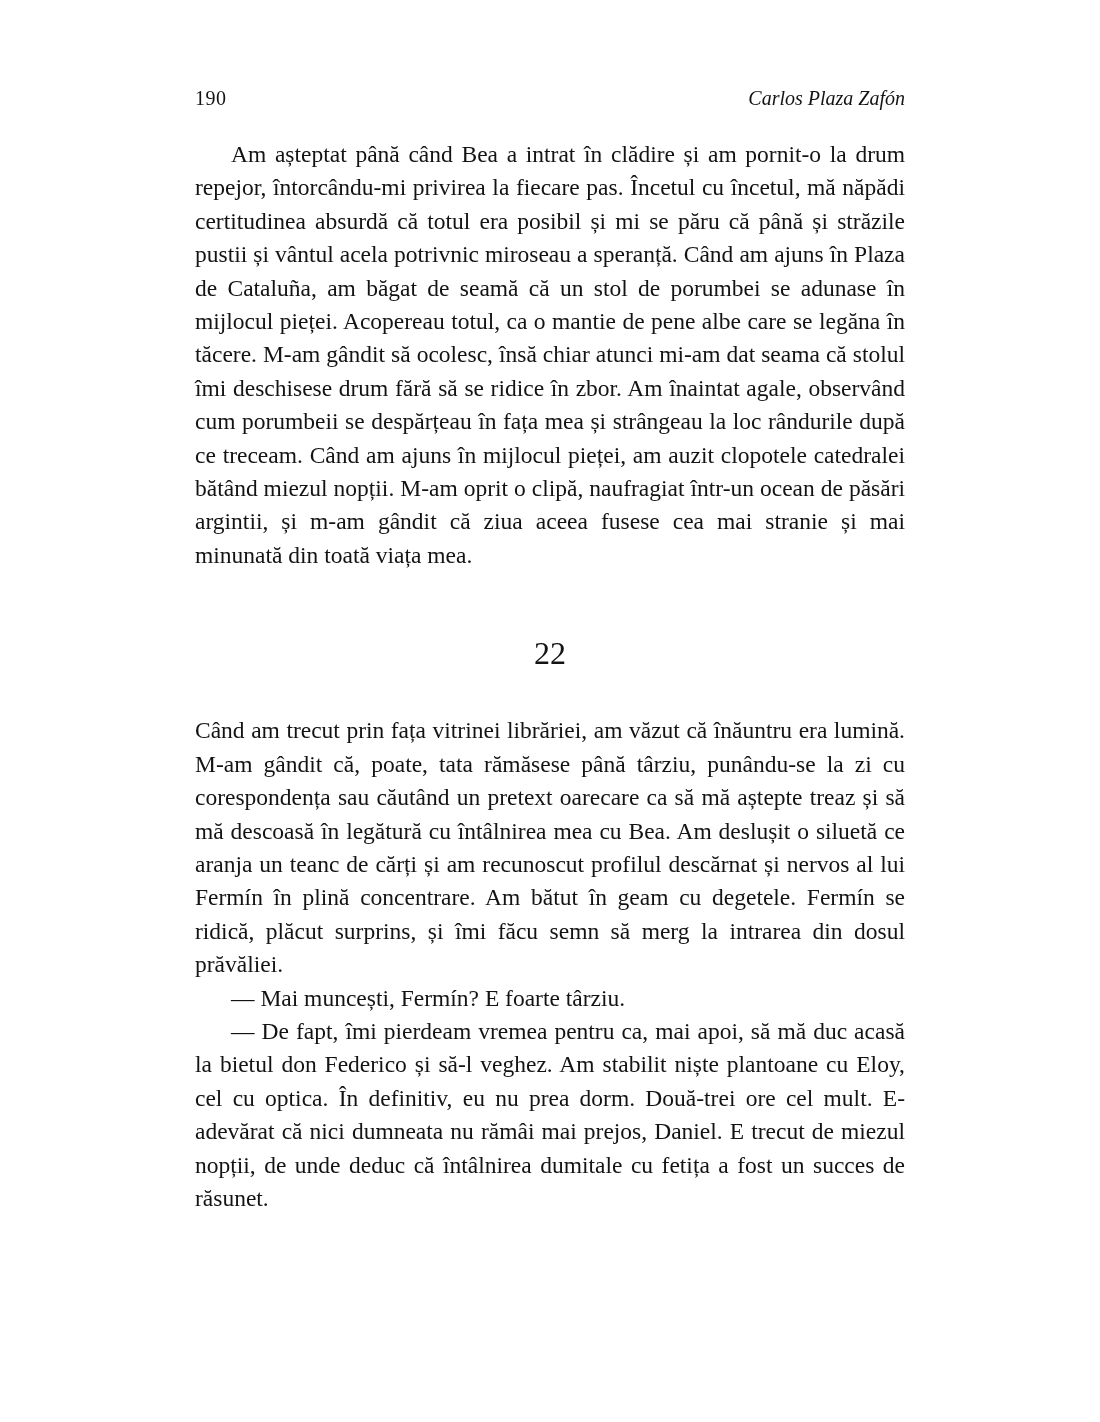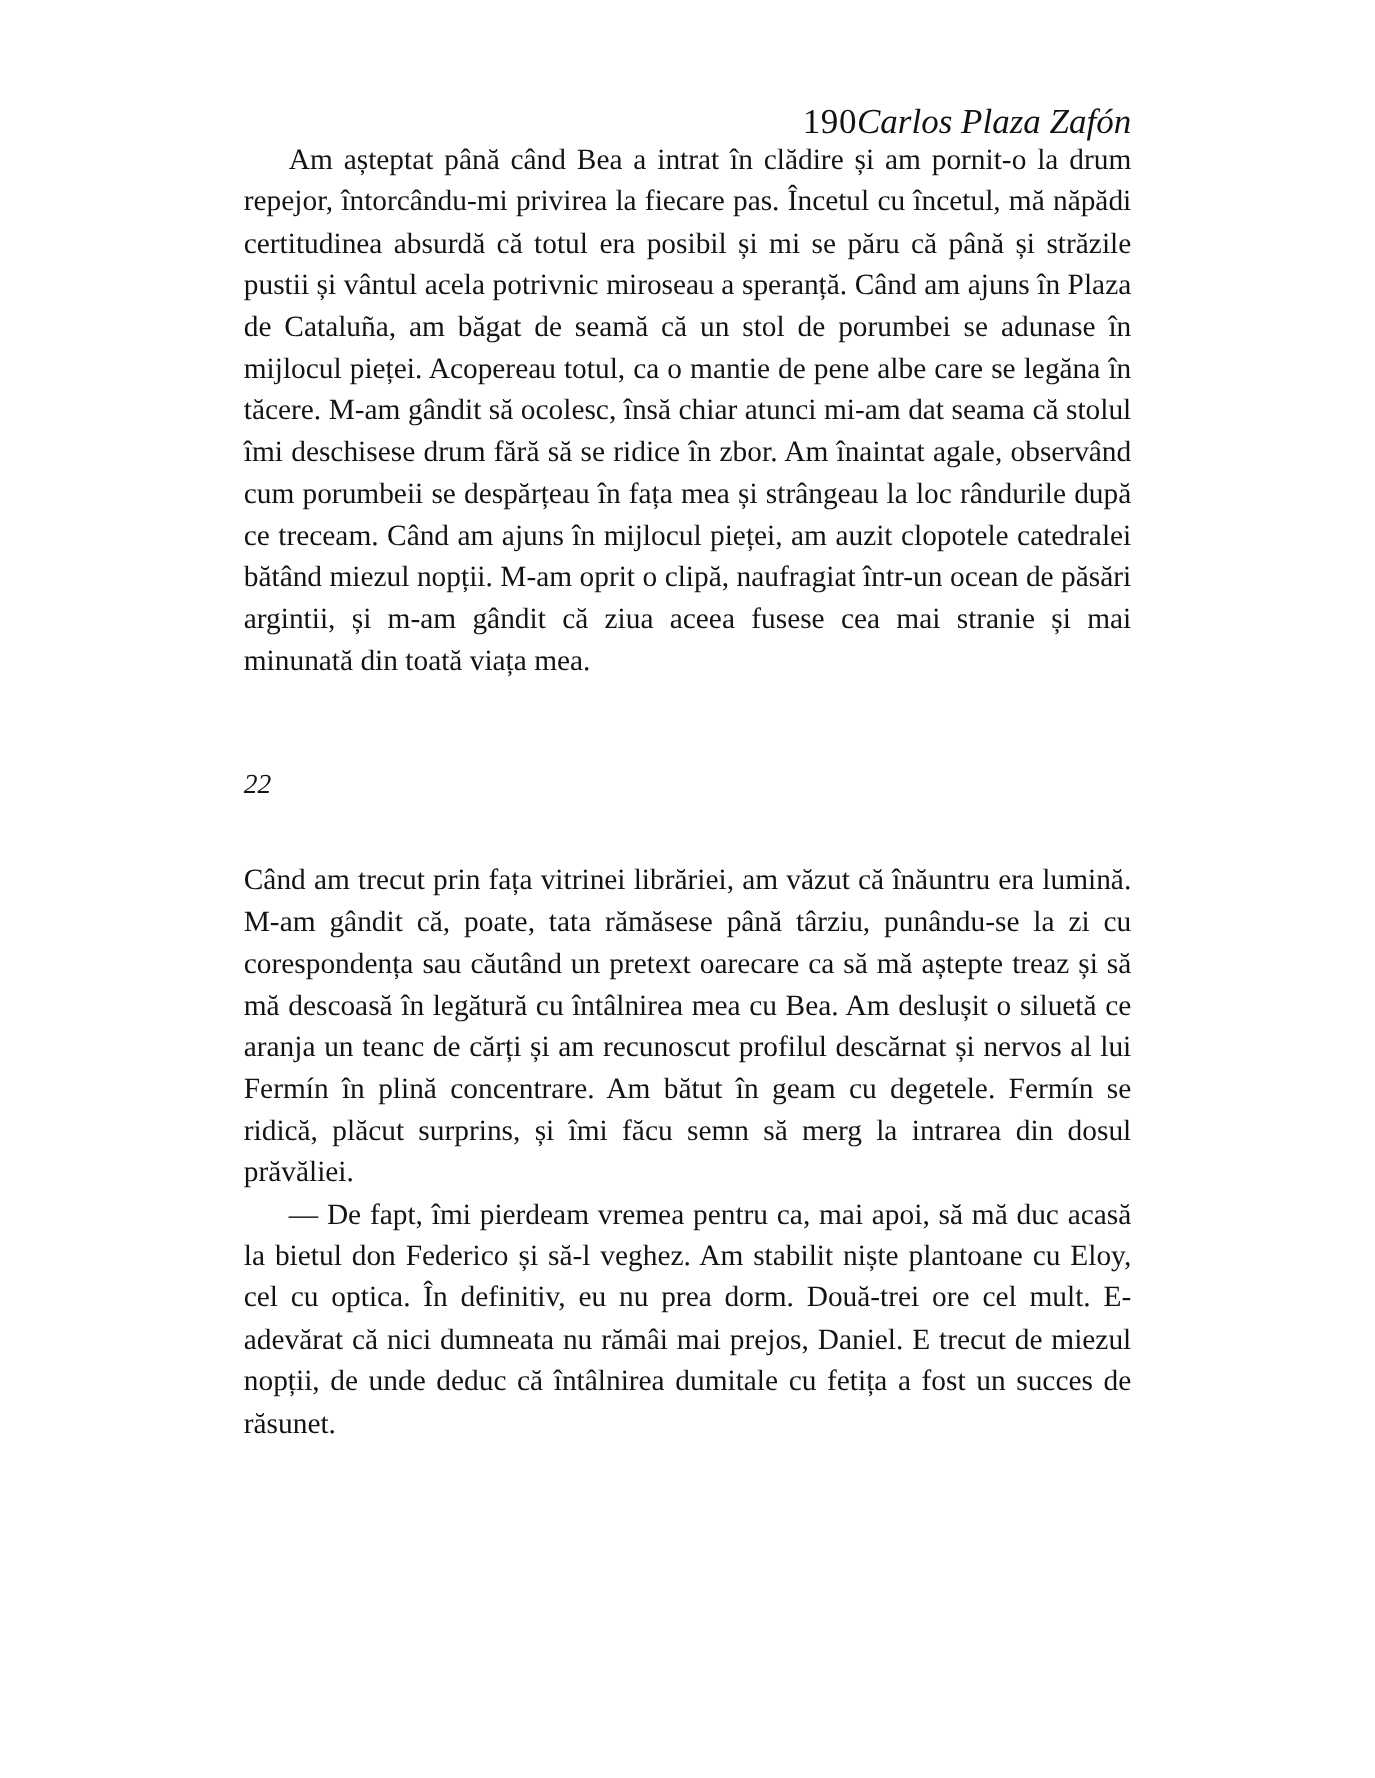--- a/index.html
+++ b/index.html
@@ -14,24 +14,25 @@
     margin: 0 auto;
     background: #ffffff;
     color: #131313;
     font-family: "Liberation Serif", "DejaVu Serif", serif;
     box-sizing: border-box;
     padding: 84px 195px 0 195px;
     overflow: hidden;
   }
   .running-header {
     display: flex;
-    justify-content: flex-end;
+    justify-content: space-between;
     align-items: baseline;
-    font-size: 28px;
+    font-size: 20px;
     line-height: 28px;
+    margin-bottom: 26px;
   }
   .running-header .page-number {
     font-style: normal;
     letter-spacing: 0.5px;
   }
   .running-header .author {
     font-style: italic;
   }
   .body-text {
     font-size: 23.5px;
@@ -42,46 +43,46 @@
     margin: 0;
   }
   .body-text p.indent {
     text-indent: 36px;
     font-family: Liberation Serif, serif;
   }
   .body-text p.noindent {
     text-indent: 0;
   }
   h2.chapter-number {
-    font-size: 22px;
+    font-size: 32px;
     font-weight: normal;
-    text-align: left;
+    text-align: center;
     margin: 64px 0 44px 0;
     line-height: 34px;
     text-indent: 0;
-    font-style: italic;
   }
 </style>
 </head>
 <body>
 
 <div class="book-page">
 
   <div class="running-header">
     <span class="page-number">190</span>
     <span class="author">Carlos Plaza Zafón</span>
   </div>
 
   <div class="body-text">
 
     <p class="indent">Am așteptat până când Bea a intrat în clădire și am pornit-o la drum repejor, întorcându-mi privirea la fiecare pas. Încetul cu încetul, mă năpădi certitudinea absurdă că totul era posibil și mi se păru că până și străzile pustii și vântul acela potrivnic miroseau a speranță. Când am ajuns în Plaza de Cataluña, am băgat de seamă că un stol de porumbei se adunase în mijlocul pieței. Acopereau totul, ca o mantie de pene albe care se legăna în tăcere. M-am gândit să ocolesc, însă chiar atunci mi-am dat seama că stolul îmi deschisese drum fără să se ridice în zbor. Am înaintat agale, observând cum porumbeii se despărțeau în fața mea și strângeau la loc rândurile după ce treceam. Când am ajuns în mijlocul pieței, am auzit clopotele catedralei bătând miezul nopții. M-am oprit o clipă, naufragiat într-un ocean de păsări argintii, și m-am gândit că ziua aceea fusese cea mai stranie și mai minunată din toată viața mea.</p>
 
     <h2 class="chapter-number">22</h2>
 
     <p class="noindent">Când am trecut prin fața vitrinei librăriei, am văzut că înăuntru era lumină. M-am gândit că, poate, tata rămăsese până târziu, punându-se la zi cu corespondența sau căutând un pretext oarecare ca să mă aștepte treaz și să mă descoasă în legătură cu întâlnirea mea cu Bea. Am deslușit o siluetă ce aranja un teanc de cărți și am recunoscut profilul descărnat și nervos al lui Fermín în plină concentrare. Am bătut în geam cu degetele. Fermín se ridică, plăcut surprins, și îmi făcu semn să merg la intrarea din dosul prăvăliei.</p>
 
+    <p class="indent">— Mai muncești, Fermín? E foarte târziu.</p>
 
     <p class="indent">— De fapt, îmi pierdeam vremea pentru ca, mai apoi, să mă duc acasă la bietul don Federico și să-l veghez. Am stabilit niște plantoane cu Eloy, cel cu optica. În definitiv, eu nu prea dorm. Două-trei ore cel mult. E-adevărat că nici dumneata nu rămâi mai prejos, Daniel. E trecut de miezul nopții, de unde deduc că întâlnirea dumitale cu fetița a fost un succes de răsunet.</p>
 
 
   </div>
 
 </div>
 
 </body></html>

